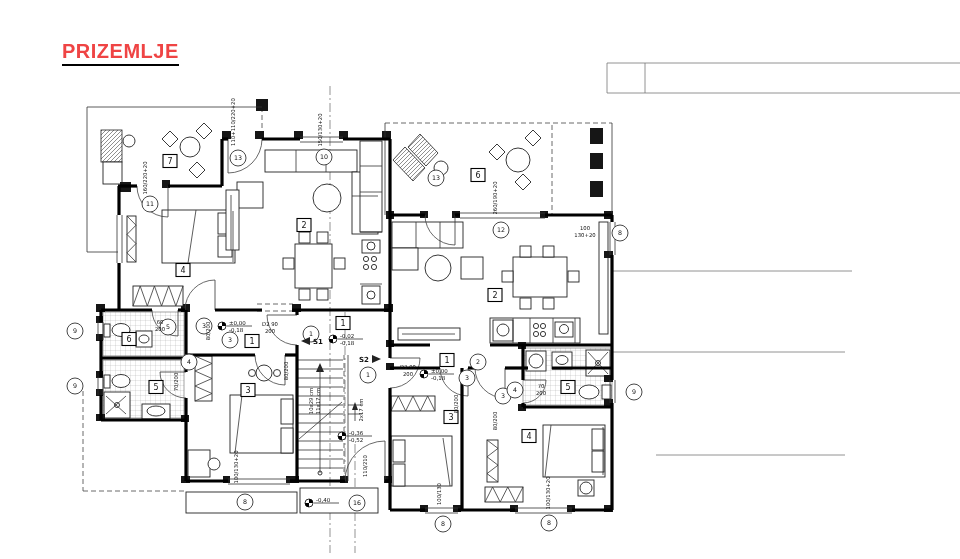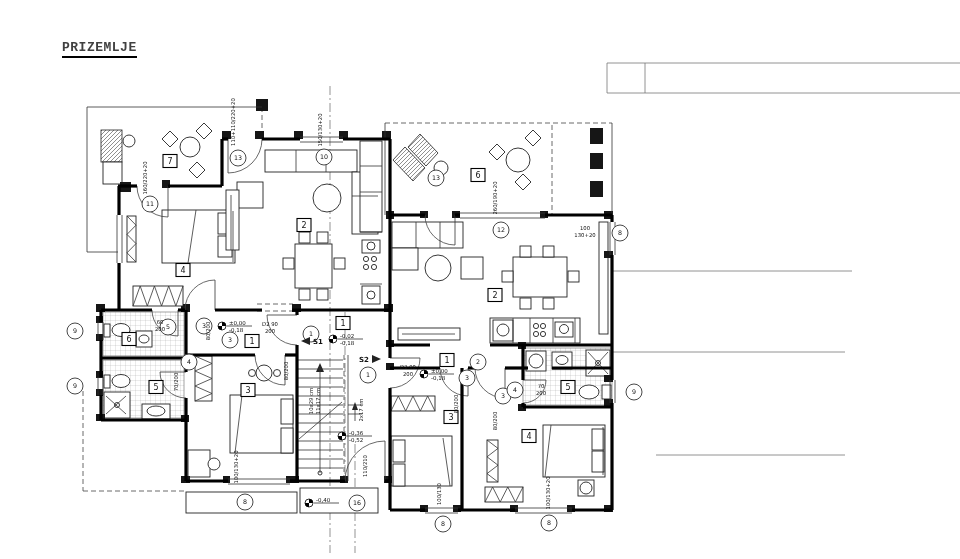--- a/index.html
+++ b/index.html
@@ -1,19 +1,19 @@
 <!DOCTYPE html>
 <html><head>
 <meta charset="utf-8">
 <style>
   html,body{margin:0;padding:0;background:#fff;}
   #canvas{position:relative;width:960px;height:559px;background:#fff;overflow:hidden;
           font-family:"DejaVu Sans",sans-serif;}
-  #title{position:absolute;left:62px;top:40px;font-family:Liberation Mono, monospace;
-         font-weight:bold;font-size:13px;letter-spacing:.5px;color:#404040;
+  #title{position:absolute;left:62px;top:40px;font-family:Liberation Sans, sans-serif;
+         font-weight:bold;font-size:20px;letter-spacing:.5px;color:#ef4444;
          border-bottom:2px solid #000;padding-bottom:1px;}
   svg{position:absolute;left:0;top:0;}
   .w{stroke:#000;stroke-width:3.2;fill:none;stroke-linecap:butt;}
   .t{stroke:#333;stroke-width:.8;fill:none;}
   .a{stroke:#444;stroke-width:.8;fill:none;}
   .d{stroke:#444;stroke-width:.8;fill:none;stroke-dasharray:5,3;}
   .dd{stroke:#666;stroke-width:.7;fill:none;stroke-dasharray:9,3,2,3;}
   .s{stroke:#777;stroke-width:.8;fill:none;}
   .f{fill:#fff;stroke:#222;stroke-width:.9;}
   .dark{fill:#161616;stroke:none;}

